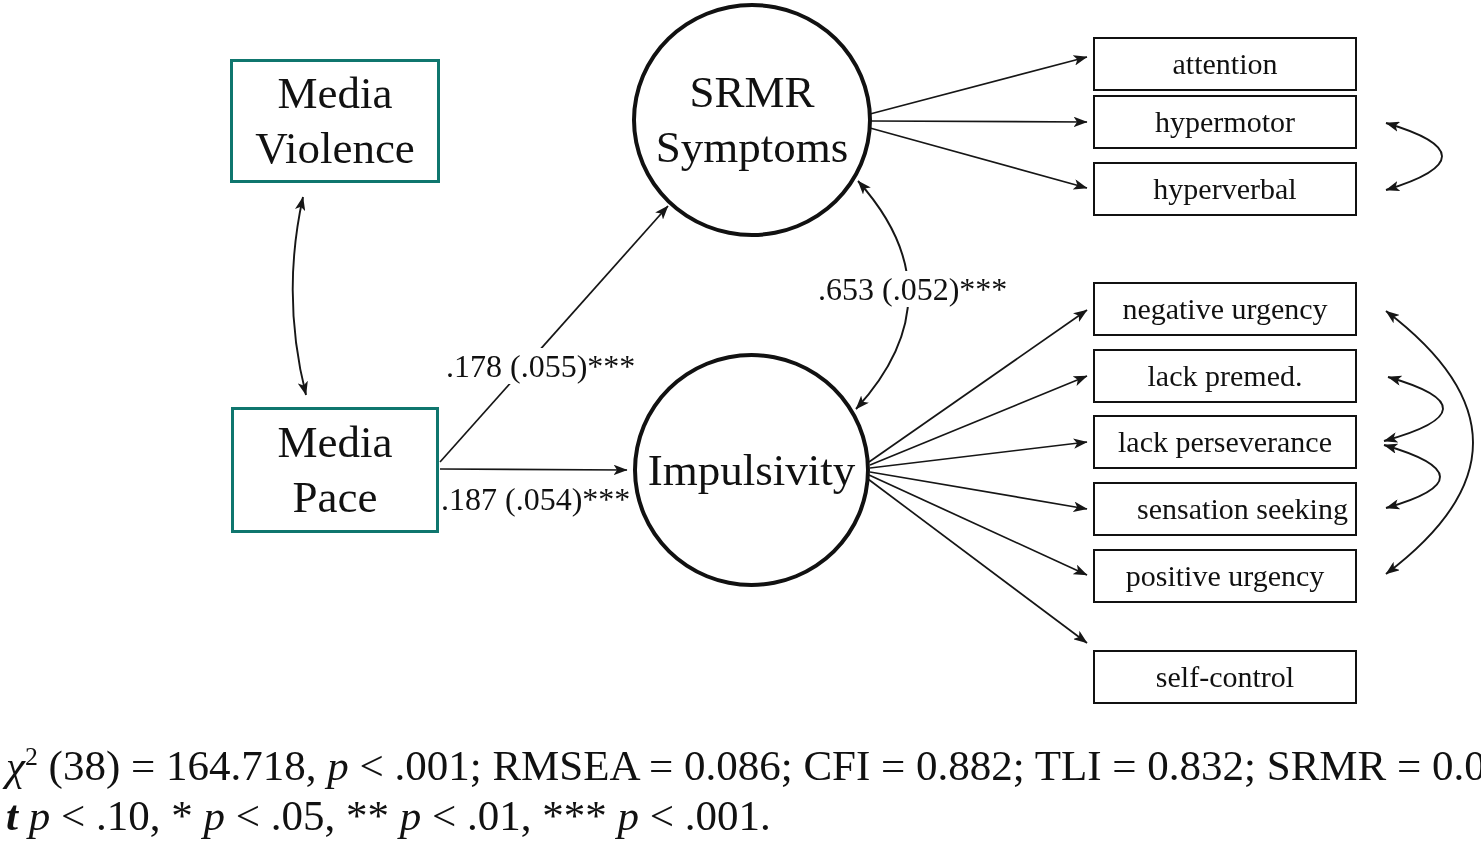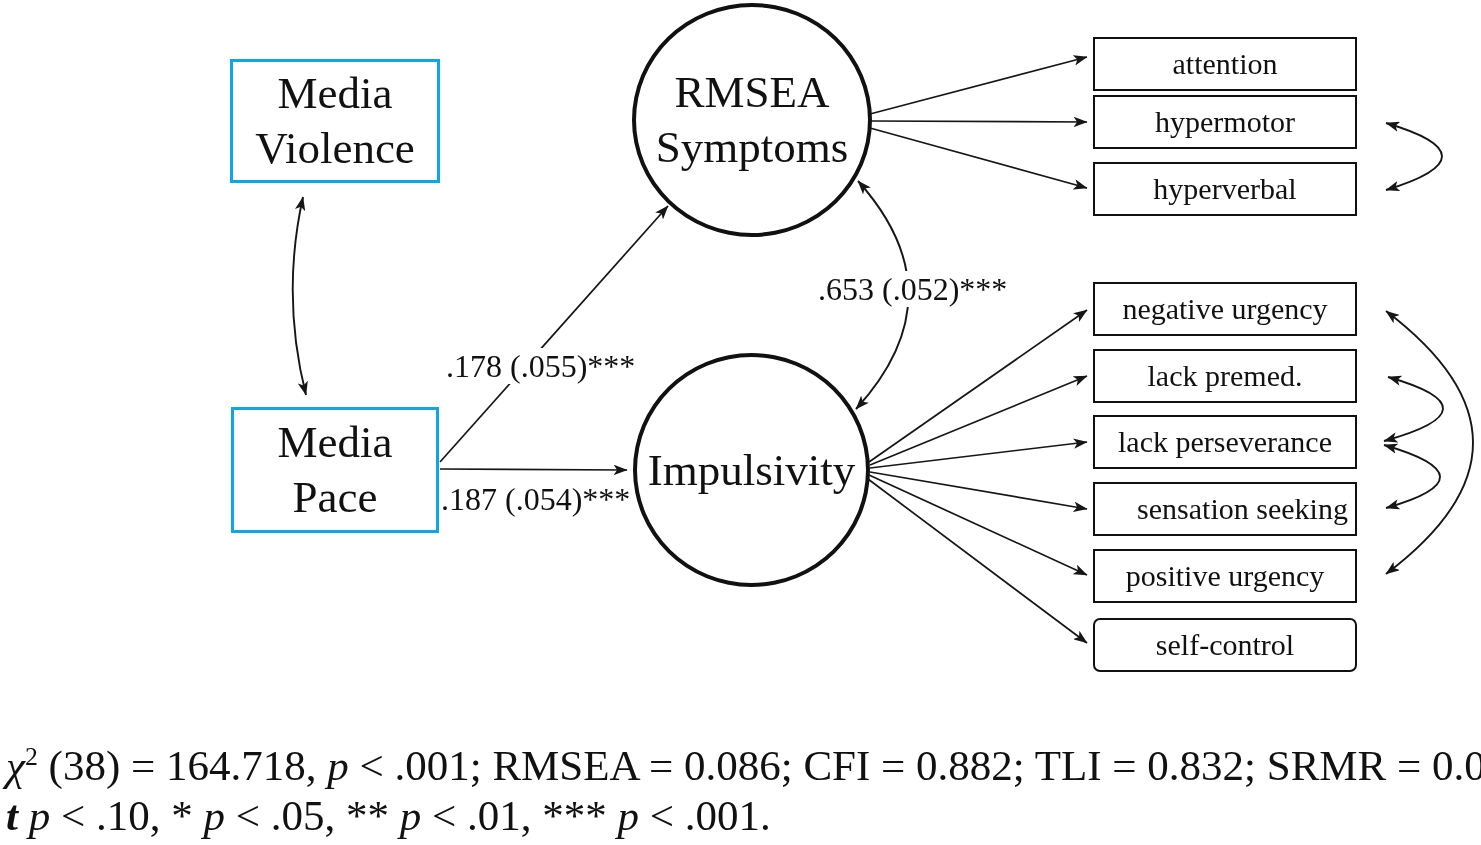--- a/index.html
+++ b/index.html
@@ -19,21 +19,21 @@
     display: flex;
     flex-direction: column;
     align-items: center;
     justify-content: center;
     text-align: center;
     box-sizing: border-box;
     font-size: 45px;
     line-height: 55px;
     background: #ffffff;
   }
-  .rect-node  { border: 3px solid #0ea5e9; }
+  .rect-node  { border: 3px solid #0f766e; }
   .ellipse-node { border: 4px solid #111111; border-radius: 50%; }
 
   .indicator {
     position: absolute;
     left: 1093px;
     width: 264px;
     height: 54px;
     box-sizing: border-box;
     border: 2.5px solid #111111;
     display: flex;
@@ -105,21 +105,21 @@
     <span>Media</span>
     <span>Violence</span>
   </div>
 
   <div class="node rect-node" style="left:231px; top:407px; width:208px; height:126px;">
     <span>Media</span>
     <span>Pace</span>
   </div>
 
   <div class="node ellipse-node" style="left:632px; top:3px; width:240px; height:234px;">
-    <span>RMSEA</span>
+    <span>SRMR</span>
     <span>Symptoms</span>
   </div>
 
   <div class="node ellipse-node" style="left:633px; top:353px; width:237px; height:234px;">
     <span>Impulsivity</span>
   </div>
 
   <div class="indicator" style="top:37px;">
       <span>attention</span>
     </div>
@@ -138,21 +138,21 @@
     </div>
   <div class="indicator" style="top:415px;">
       <span>lack perseverance</span>
     </div>
   <div class="indicator" style="top:482px;padding-left:35px;">
       <span>sensation seeking</span>
     </div>
   <div class="indicator" style="top:549px;">
       <span>positive urgency</span>
     </div>
-  <div class="indicator" style="top:618px;border-radius:7px;">
+  <div class="indicator" style="top:650px;">
       <span>self-control</span>
     </div>
 
   <div class="coef" style="left:444px; top:348px;">.178 (.055)***</div>
   <div class="coef" style="left:439px; top:481px;">.187 (.054)***</div>
   <div class="coef" style="left:816px; top:271px;">.653 (.052)***</div>
 
   <div class="stats-line" style="top:741px;"><span class="seg-italic">χ</span><span class="seg-sup">2</span><span> (38) = 164.718, </span><span class="seg-italic">p</span><span> &lt; .001; RMSEA = 0.086; CFI = 0.882; TLI = 0.832; SRMR = 0.059.</span></div>
   <div class="stats-line" style="top:791px;"><span class="seg-bold-italic">t</span><span> </span><span class="seg-italic">p</span><span> &lt; .10, * </span><span class="seg-italic">p</span><span> &lt; .05, ** </span><span class="seg-italic">p</span><span> &lt; .01, *** </span><span class="seg-italic">p</span><span> &lt; .001.</span></div>
 

